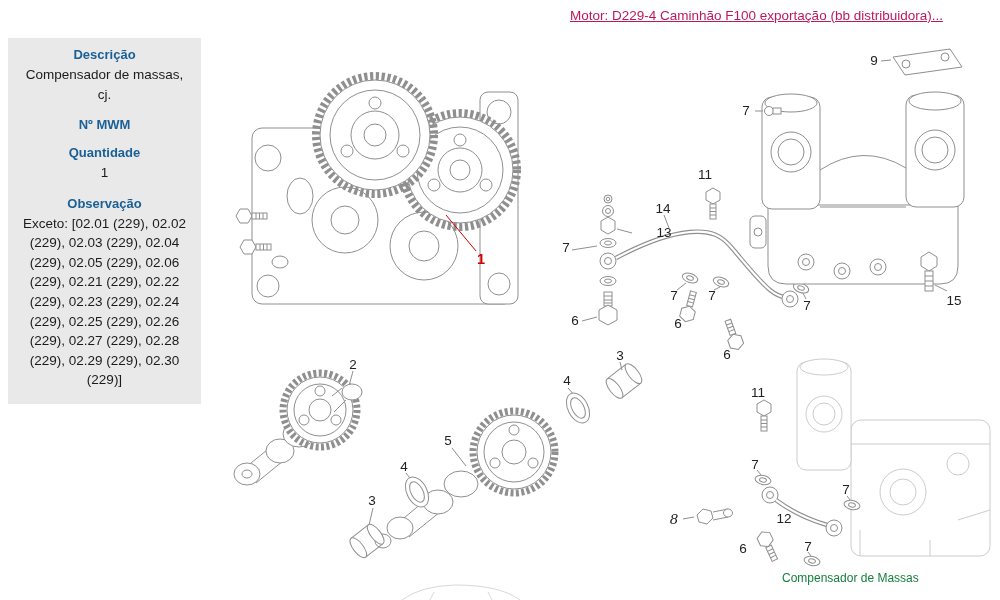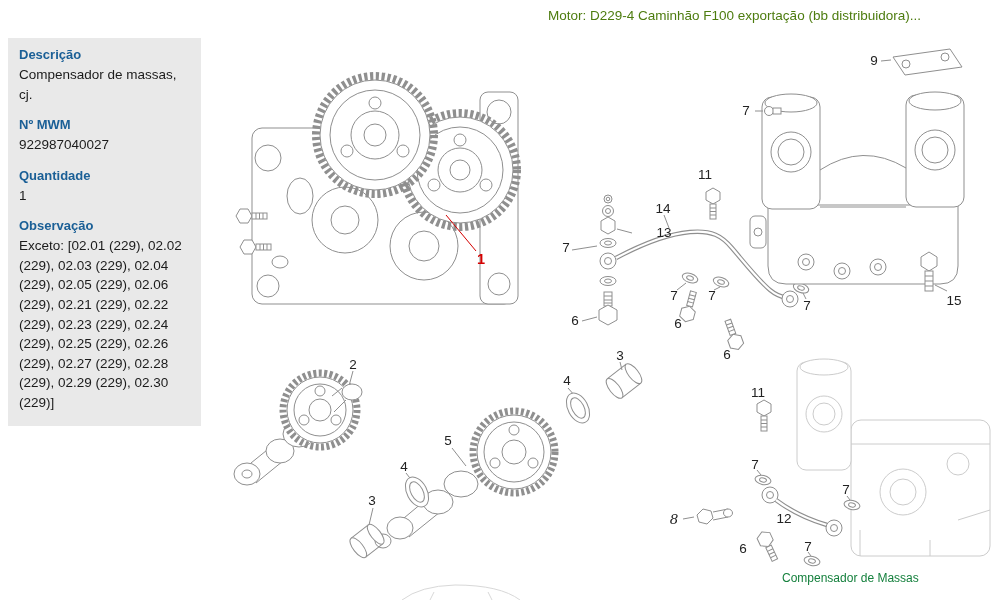--- a/index.html
+++ b/index.html
@@ -1,26 +1,26 @@
 <!DOCTYPE html>
 <html><head>
 <meta charset="utf-8">
 <style>
   html,body { margin:0; padding:0; background:#ffffff; }
   .page {
     position:relative; width:1000px; height:600px; overflow:hidden;
     font-family:"Liberation Sans", sans-serif; background:#ffffff;
   }
   .header-title {
-    position:absolute; left:548px; top:8px; width:425px;
-    font-size:13.5px; color:#4d7c0f; white-space:nowrap; overflow:hidden;
+    position:absolute; left:570px; top:8px; width:425px;
+    font-size:13.5px; color:#be185d; white-space:nowrap; overflow:hidden;text-decoration:underline;
   }
   .sidebar {
     position:absolute; left:8px; top:38px; width:193px;
-    background:#e9e9e9; padding:9px 11px 14px 11px; box-sizing:border-box;
+    background:#e9e9e9; padding:9px 11px 14px 11px; box-sizing:border-box;text-align:center;
   }
   .f-label { color:#1a5f96; font-weight:700; font-size:13px; margin:13px 0 3px 0; }
   .field:first-child .f-label { margin-top:0; }
   .f-value { color:#1b1b1b; font-size:13.5px; line-height:1.45; }
   .caption {
     position:absolute; left:782px; top:571px; color:#15803d;
     font-size:12px; text-decoration:none; cursor:pointer;
   }
   svg.art { position:absolute; left:0; top:0; width:1000px; height:600px; z-index:1; }
   .co {
@@ -37,21 +37,20 @@
 
   <div class="header-title">Motor: D229-4 Caminhão F100 exportação (bb distribuidora)...</div>
 
   <aside class="sidebar">
     <div class="field">
       <div class="f-label">Descrição</div>
       <div class="f-value">Compensador de massas, cj.</div>
     </div>
     <div class="field">
       <div class="f-label">Nº MWM</div>
-      <div class="f-value">922987040027</div>
     </div>
     <div class="field">
       <div class="f-label">Quantidade</div>
       <div class="f-value">1</div>
     </div>
     <div class="field">
       <div class="f-label">Observação</div>
       <div class="f-value">Exceto: [02.01 (229), 02.02 (229), 02.03 (229), 02.04 (229), 02.05 (229), 02.06 (229), 02.21 (229), 02.22 (229), 02.23 (229), 02.24 (229), 02.25 (229), 02.26 (229), 02.27 (229), 02.28 (229), 02.29 (229), 02.30 (229)]</div>
     </div>
   </aside>

